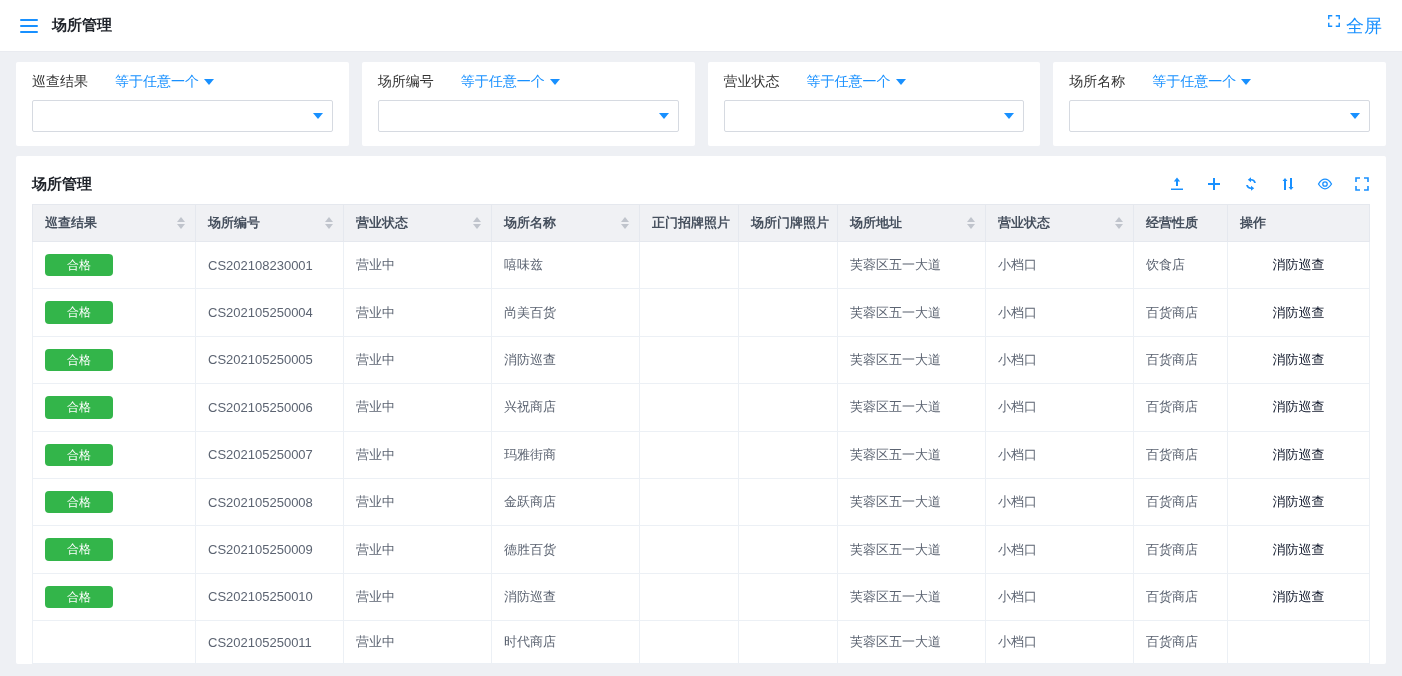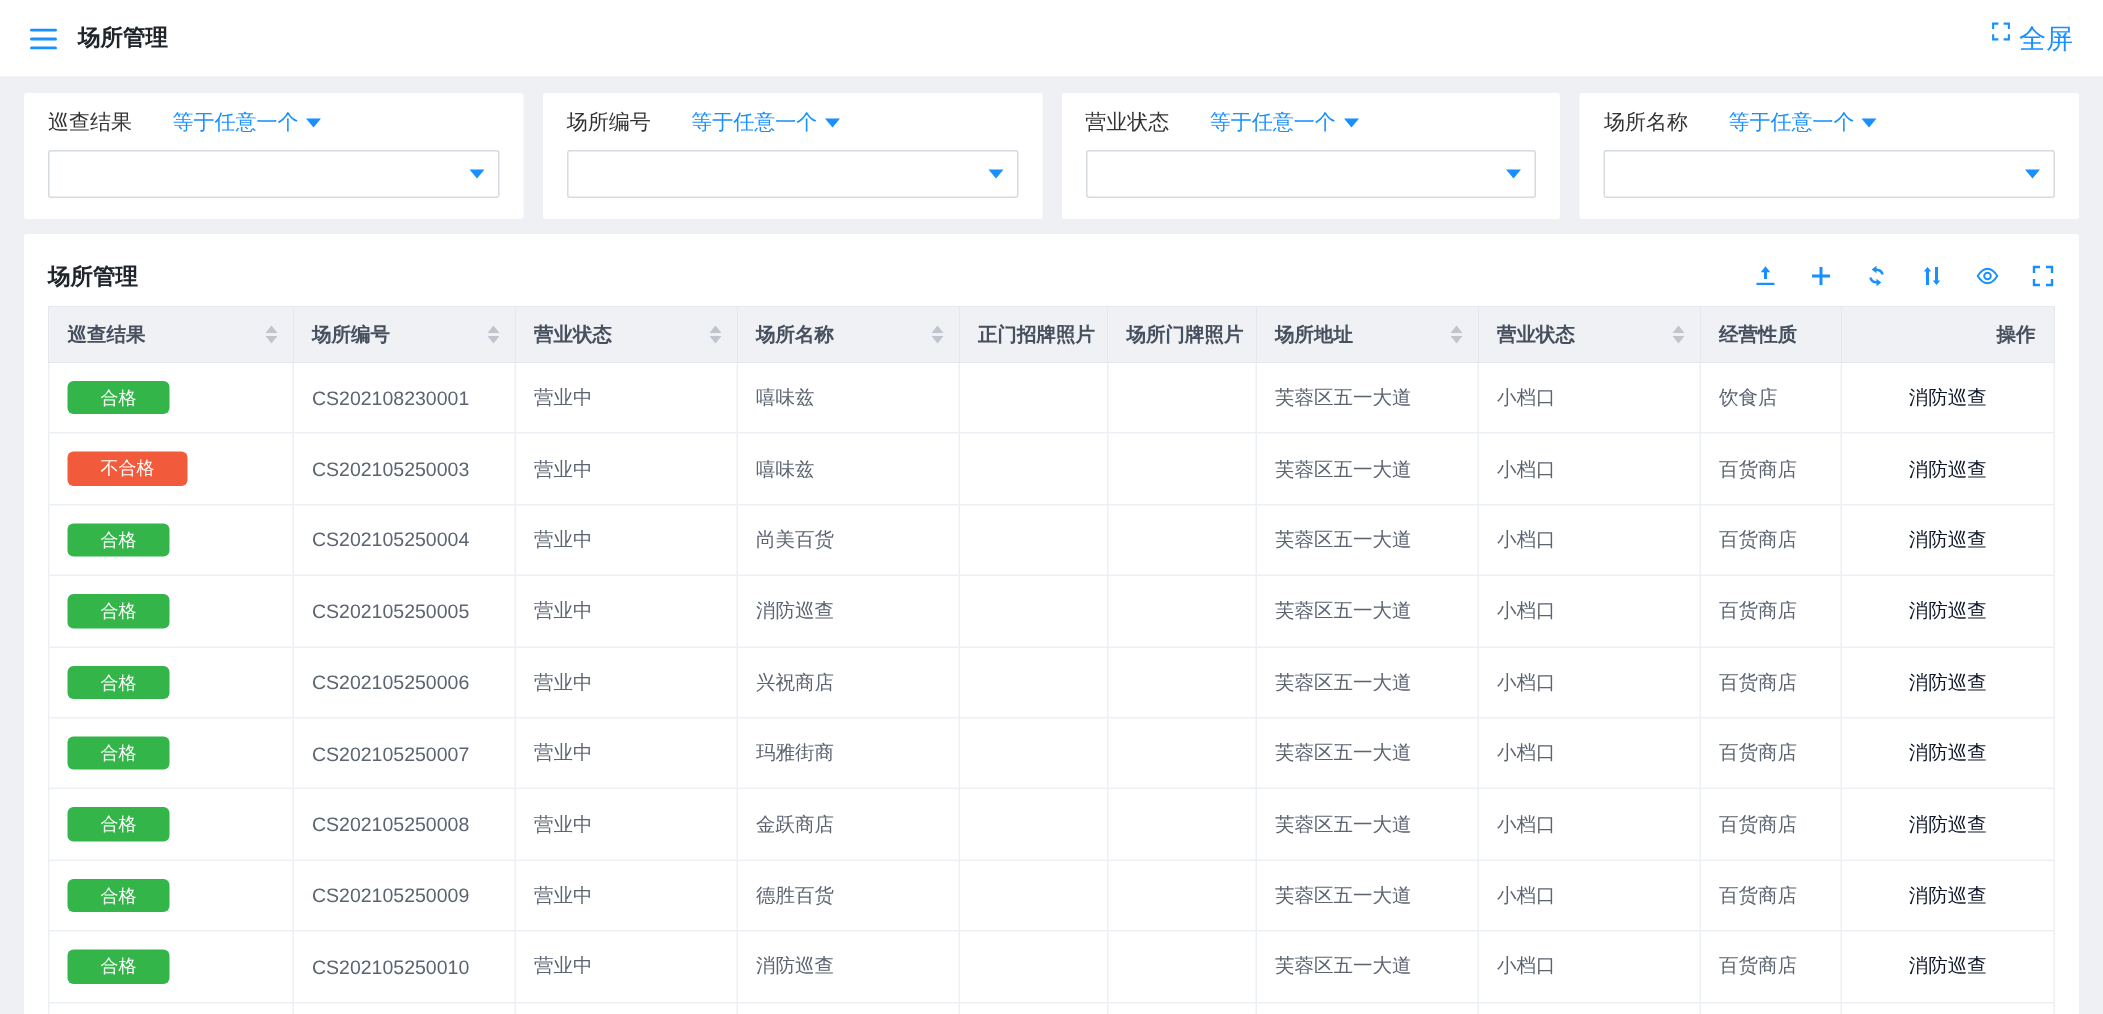--- a/index.html
+++ b/index.html
@@ -55,21 +55,21 @@
   .tool { display: inline-flex; cursor: pointer; }
   .tool svg { display: block; }
 
   
   table { width: 100%; border-collapse: collapse; table-layout: fixed; font-size: 13px; }
   thead th {
     background: #f0f1f4; color: #46505e; font-weight: bold; text-align: left;
     padding: 9px 12px; border: 1px solid #e5e8ee; position: relative; white-space: nowrap;
     overflow: hidden;
   }
-  thead th.th-action { text-align: right; }
+  thead th.th-action { text-align: left; }
   .sort-caret {
     position: absolute; right: 10px; top: 50%; transform: translateY(-50%);
     display: inline-flex; flex-direction: column; gap: 2px; cursor: pointer;
   }
   .sort-caret i {
     width: 0; height: 0; display: block;
     border-left: 4px solid transparent; border-right: 4px solid transparent;
   }
   .sort-caret .up { border-bottom: 5px solid #c0c4cc; }
   .sort-caret .down { border-top: 5px solid #c0c4cc; }
@@ -268,32 +268,20 @@
             <td>营业中</td>
             <td>嘻味兹</td>
             <td></td>
             <td></td>
             <td>芙蓉区五一大道</td>
             <td>小档口</td>
             <td>饮食店</td>
             <td class="td-action"><a class="action-link">消防巡查</a></td>
           </tr>
           <tr>
-            <td><span class="badge badge-fail">不合格</span></td>
-            <td>CS202105250003</td>
-            <td>营业中</td>
-            <td>嘻味兹</td>
-            <td></td>
-            <td></td>
-            <td>芙蓉区五一大道</td>
-            <td>小档口</td>
-            <td>百货商店</td>
-            <td class="td-action"><a class="action-link">消防巡查</a></td>
-          </tr>
-          <tr>
             <td><span class="badge badge-pass">合格</span></td>
             <td>CS202105250004</td>
             <td>营业中</td>
             <td>尚美百货</td>
             <td></td>
             <td></td>
             <td>芙蓉区五一大道</td>
             <td>小档口</td>
             <td>百货商店</td>
             <td class="td-action"><a class="action-link">消防巡查</a></td>

